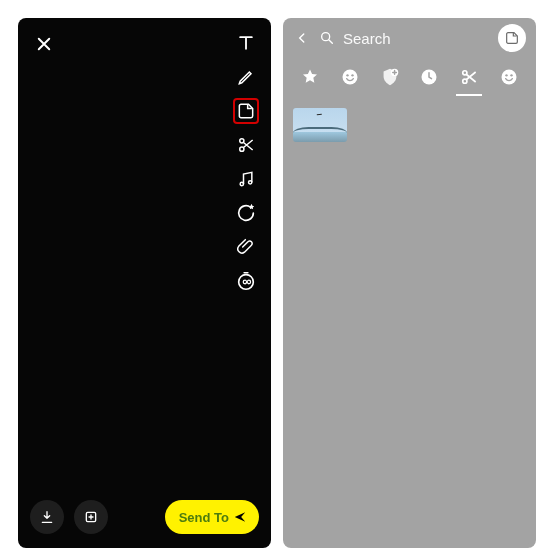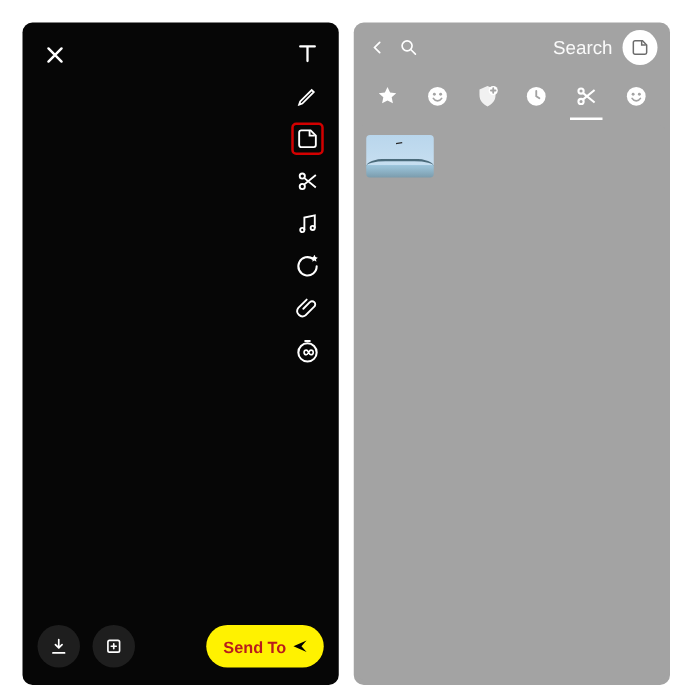--- a/index.html
+++ b/index.html
@@ -12,21 +12,20 @@
     display: flex;
     gap: 12px;
     padding: 18px;
   }
   .phone {
     width: 253px;
     height: 530px;
     border-radius: 8px;
     position: relative;
     overflow: hidden;
-    text-align: right;
   }
   .phone-left { background: #060606; }
   .phone-right { background: #a3a3a3; }
 
   
   .close-btn {
     position: absolute;
     top: 14px; left: 14px;
     width: 24px; height: 24px;
     color: #fff;
@@ -57,21 +56,21 @@
   .round {
     width: 34px; height: 34px;
     border-radius: 17px;
     background: #1e1e1e;
     display:flex; align-items:center; justify-content:center;
     color:#fff;
   }
   .spacer { flex: 1; }
   .send-btn {
     background: #fff200;
-    color: #b91c1c;
+    color: #4d7c0f;
     height: 34px;
     border-radius: 17px;
     padding: 0 12px 0 14px;
     display: flex; align-items: center; gap: 4px;
     font-weight: 700; font-size: 13px;
   }
 
   
   .search-row {
     height: 40px;

